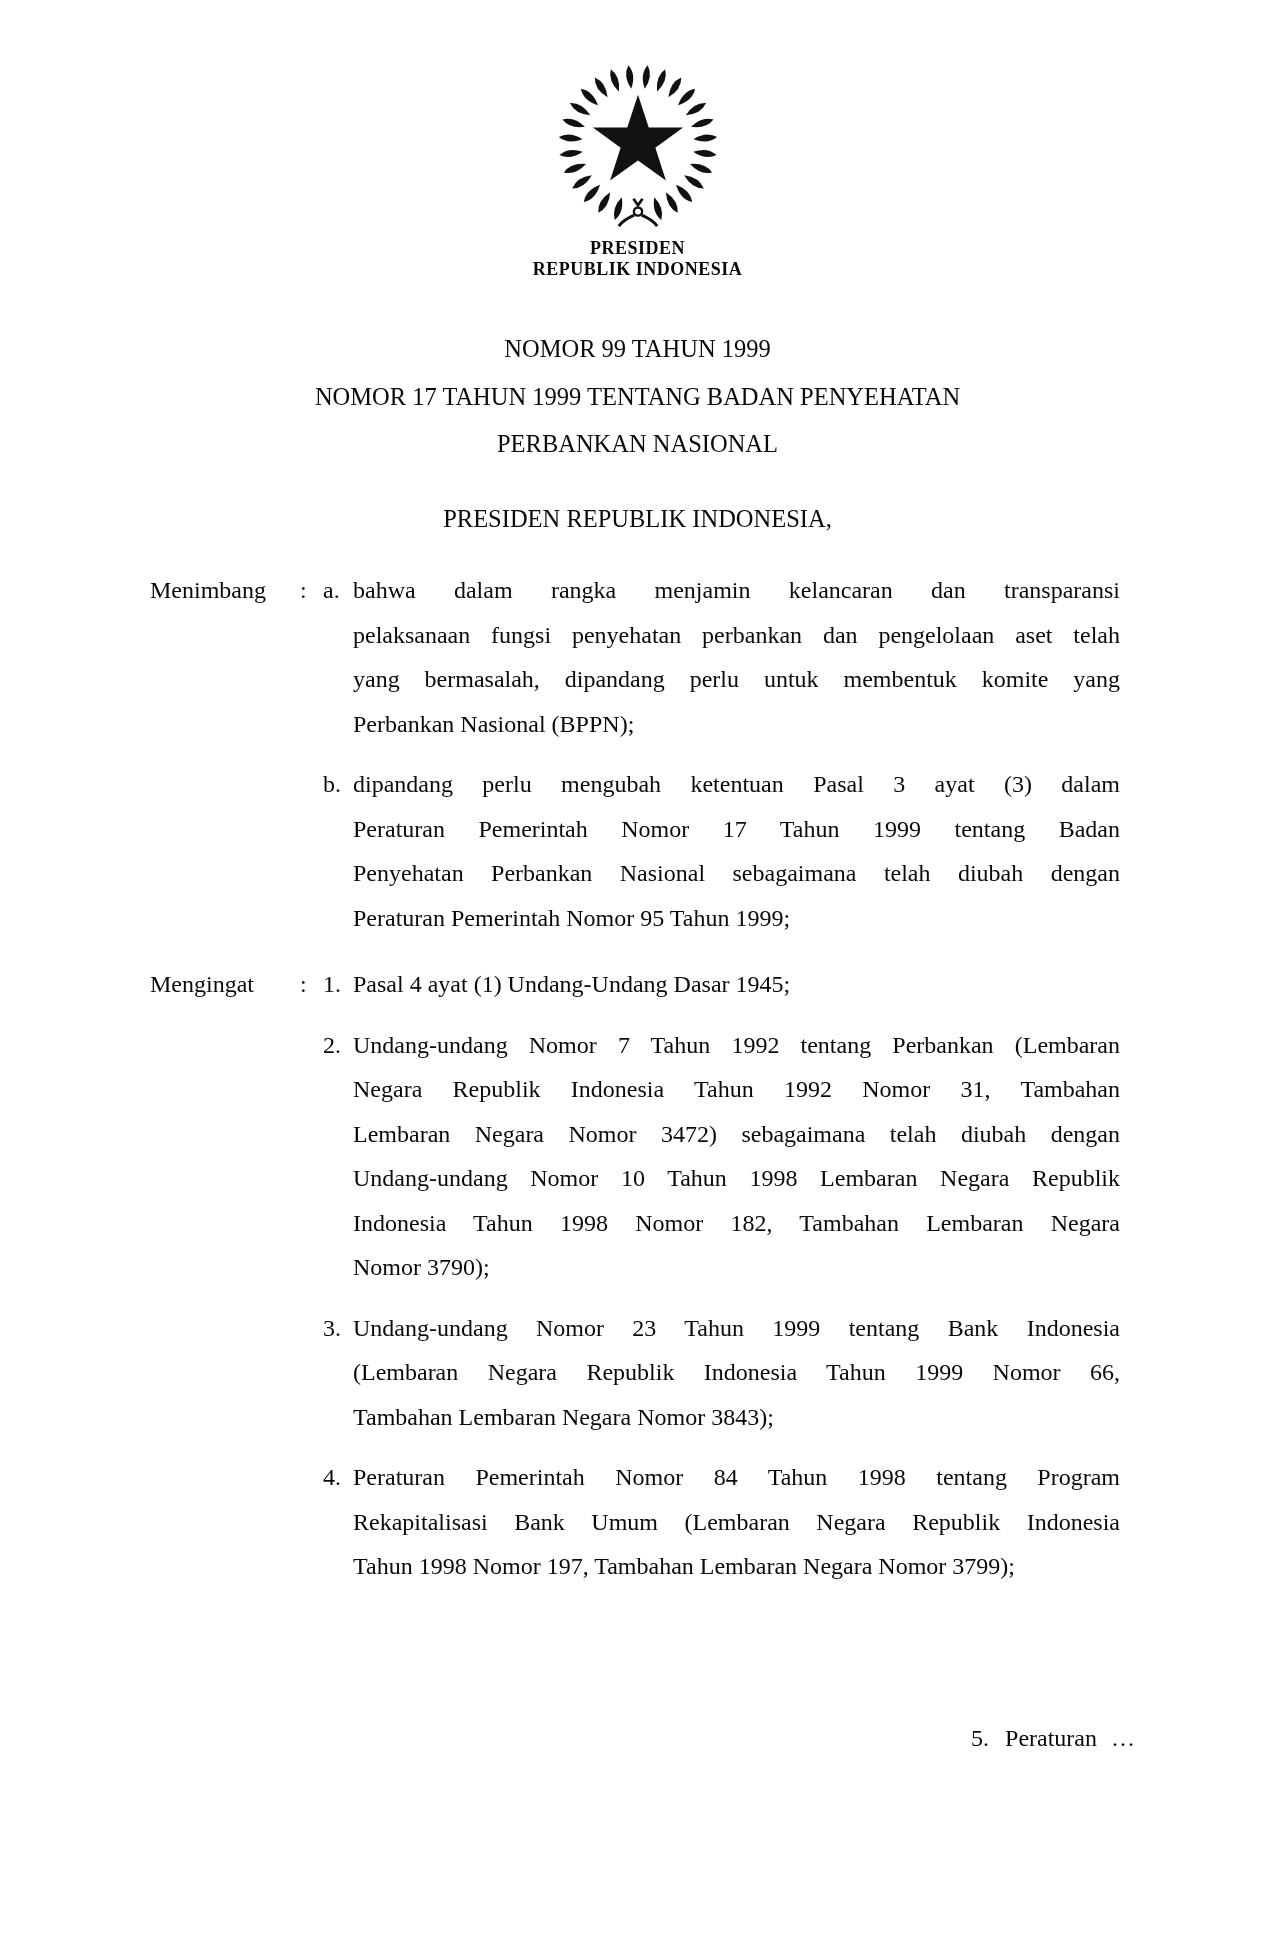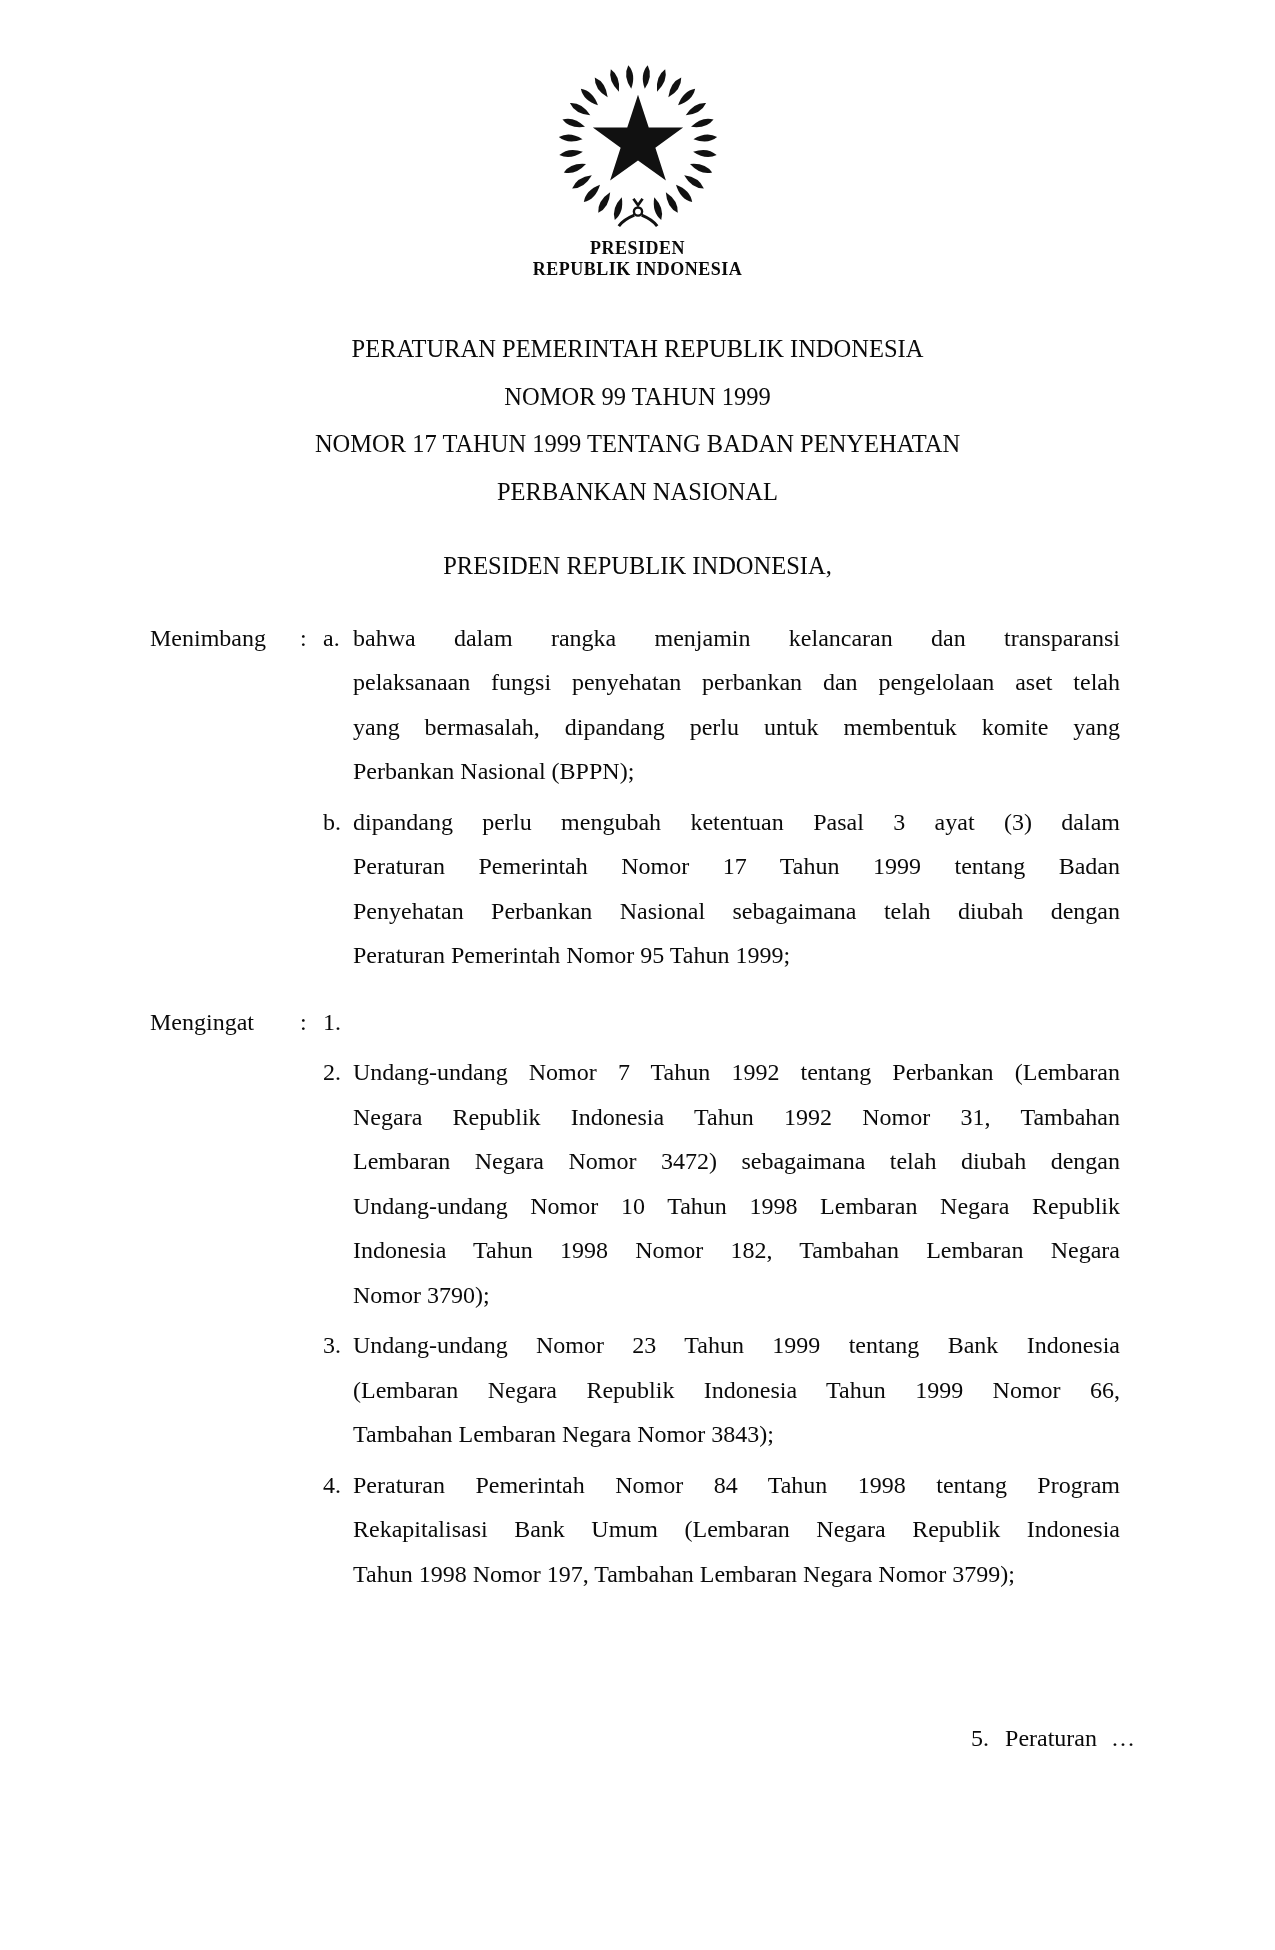--- a/index.html
+++ b/index.html
@@ -15,21 +15,21 @@
   
   .seal{display:block;margin:58px auto 0 auto;}
   
   .letterhead{margin-top:8px;text-align:center;font-size:18px;line-height:21px;letter-spacing:0.5px;font-weight:bold;}
   
   .title-block{margin-top:45px;text-align:center;font-size:24.5px;}
   .tline{line-height:47.5px;white-space:nowrap;}
   .salutation{margin-top:27px;text-align:center;font-size:24.5px;line-height:47.5px;}
   
   .sections{padding:0 155px 0 150px;font-size:24px;}
-  .sec{display:grid;grid-template-columns:150px 23px 30px 1fr;row-gap:6px;}
+  .sec{display:grid;grid-template-columns:150px 23px 30px 1fr;row-gap:16px;}
   .sec.second{margin-top:22px;}
   .sections .first-sec{margin-top:26px;}
   .g-label{grid-column:1;grid-row:1;line-height:44.5px;}
   .g-colon{grid-column:2;grid-row:1;line-height:44.5px;}
   .marker{grid-column:3;line-height:44.5px;}
   .para{grid-column:4;}
   .r1{grid-row:1}.r2{grid-row:2}.r3{grid-row:3}.r4{grid-row:4}
   .ln{line-height:44.5px;}
   .stretch{text-align:justify;text-align-last:justify;}
   
@@ -83,21 +83,20 @@
       <path class="seal-stroke" d="M4,78 q12,5 17,12" stroke-width="3.2"></path>
     </g>
   </svg>
 
   <div class="letterhead">
     <div>PRESIDEN</div>
     <div>REPUBLIK INDONESIA</div>
   </div>
 
   <div class="title-block">
-    <div class="tline">PERATURAN PEMERINTAH REPUBLIK INDONESIA</div>
     <div class="tline">NOMOR 99 TAHUN 1999</div>
     <div class="tline">NOMOR 17 TAHUN 1999 TENTANG BADAN PENYEHATAN</div>
     <div class="tline">PERBANKAN NASIONAL</div>
   </div>
 
   <div class="salutation">PRESIDEN REPUBLIK INDONESIA,</div>
 
   <div class="sections">
 
     <div class="sec first-sec">
@@ -119,20 +118,23 @@
         <div class="ln stretch">Penyehatan Perbankan Nasional sebagaimana telah diubah dengan</div>
         <div class="ln">Peraturan Pemerintah Nomor 95 Tahun 1999;</div>
       </div>
     </div>
 
     <div class="sec second">
       <div class="g-label">Mengingat</div>
       <div class="g-colon">:</div>
 
       <div class="marker r1">1.</div>
+      <div class="para r1">
+        <div class="ln">Pasal 4 ayat (1) Undang-Undang Dasar 1945;</div>
+      </div>
 
       <div class="marker r2">2.</div>
       <div class="para r2">
         <div class="ln stretch">Undang-undang Nomor 7 Tahun 1992 tentang Perbankan (Lembaran</div>
         <div class="ln stretch">Negara Republik Indonesia Tahun 1992 Nomor 31, Tambahan</div>
         <div class="ln stretch">Lembaran Negara Nomor 3472) sebagaimana telah diubah dengan</div>
         <div class="ln stretch">Undang-undang Nomor 10 Tahun 1998 Lembaran Negara Republik</div>
         <div class="ln stretch">Indonesia Tahun 1998 Nomor 182, Tambahan Lembaran Negara</div>
         <div class="ln">Nomor 3790);</div>
       </div>

